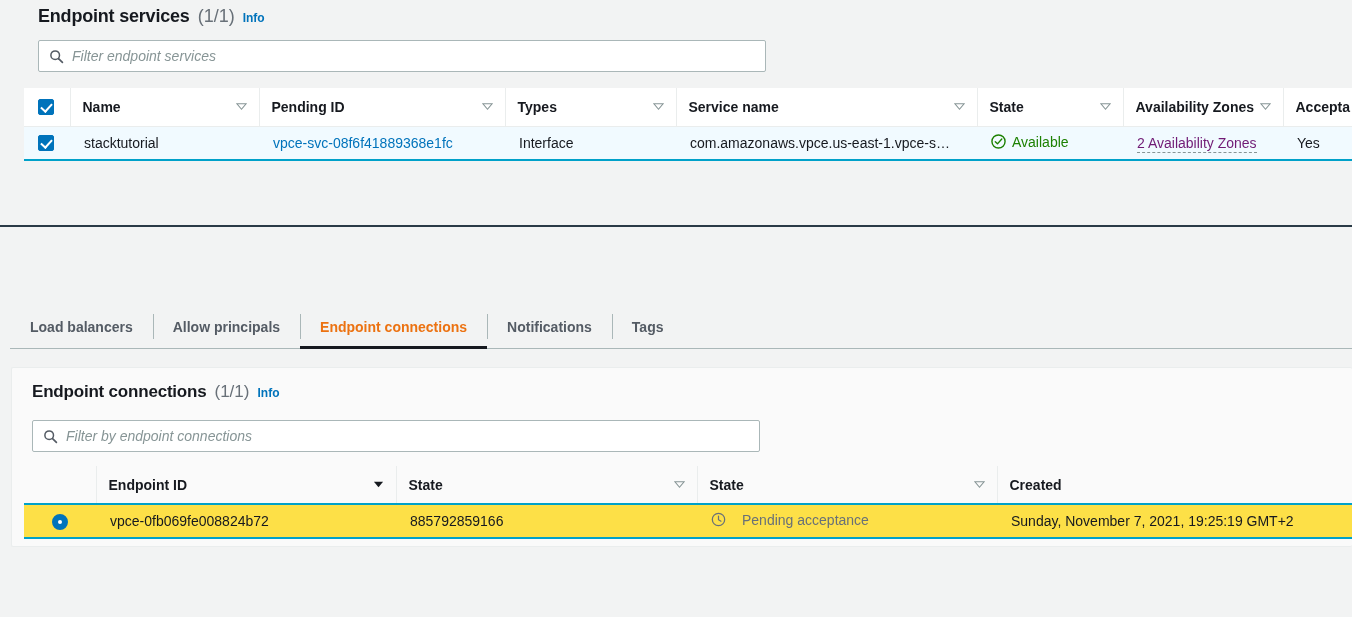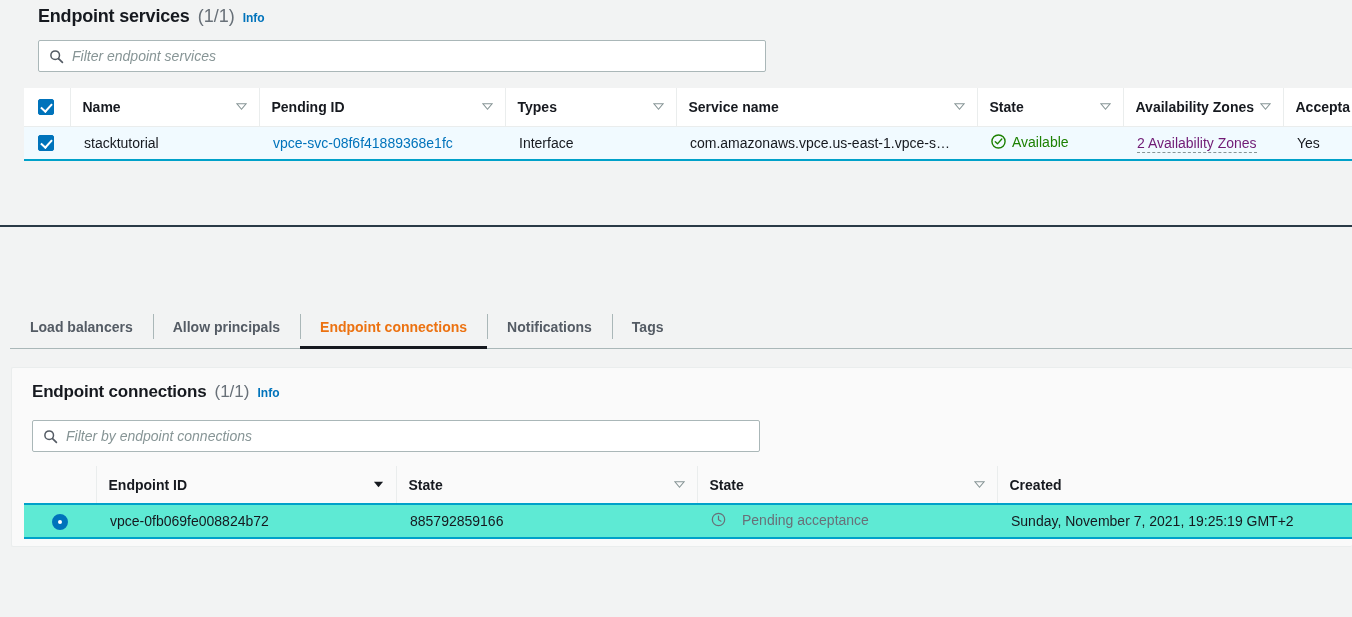--- a/index.html
+++ b/index.html
@@ -116,21 +116,21 @@
   .card {
     position: absolute; left: 11px; top: 140px; width: 1341px; height: 180px;
     background: #fafafa; border: 1px solid #eaeded; border-radius: 2px;
     border-right: none;
   }
   .card-head { padding: 14px 0 0 20px; }
   .card-filter { position: absolute; left: 20px; top: 52px; width: 728px; }
   .card-table-wrap { position: absolute; left: 12px; top: 98px; width: 1341px; }
   .card-table-wrap table.grid { background: #fafafa; }
   .card-table-wrap .hdr-tr th { background: #fafafa; border-bottom: 1px solid #eaeded; }
-  .card-table-wrap tr.row-selected td { background: #5eead4; border-top: 2px solid #00a1c9; border-bottom: 2px solid #00a1c9; }
+  .card-table-wrap tr.row-selected td { background: #fde047; border-top: 2px solid #00a1c9; border-bottom: 2px solid #00a1c9; }
 
   .state { display: inline-flex; align-items: center; gap: 6px; }
   .state-available { color: #1d8102; }
   .state-pending { color: #687078; gap: 16px; }
 
   .az-link {
     color: #701a75; border-bottom: 1px dashed #879596; padding-bottom: 1px; cursor: pointer;
   }
 </style>
 </head>

